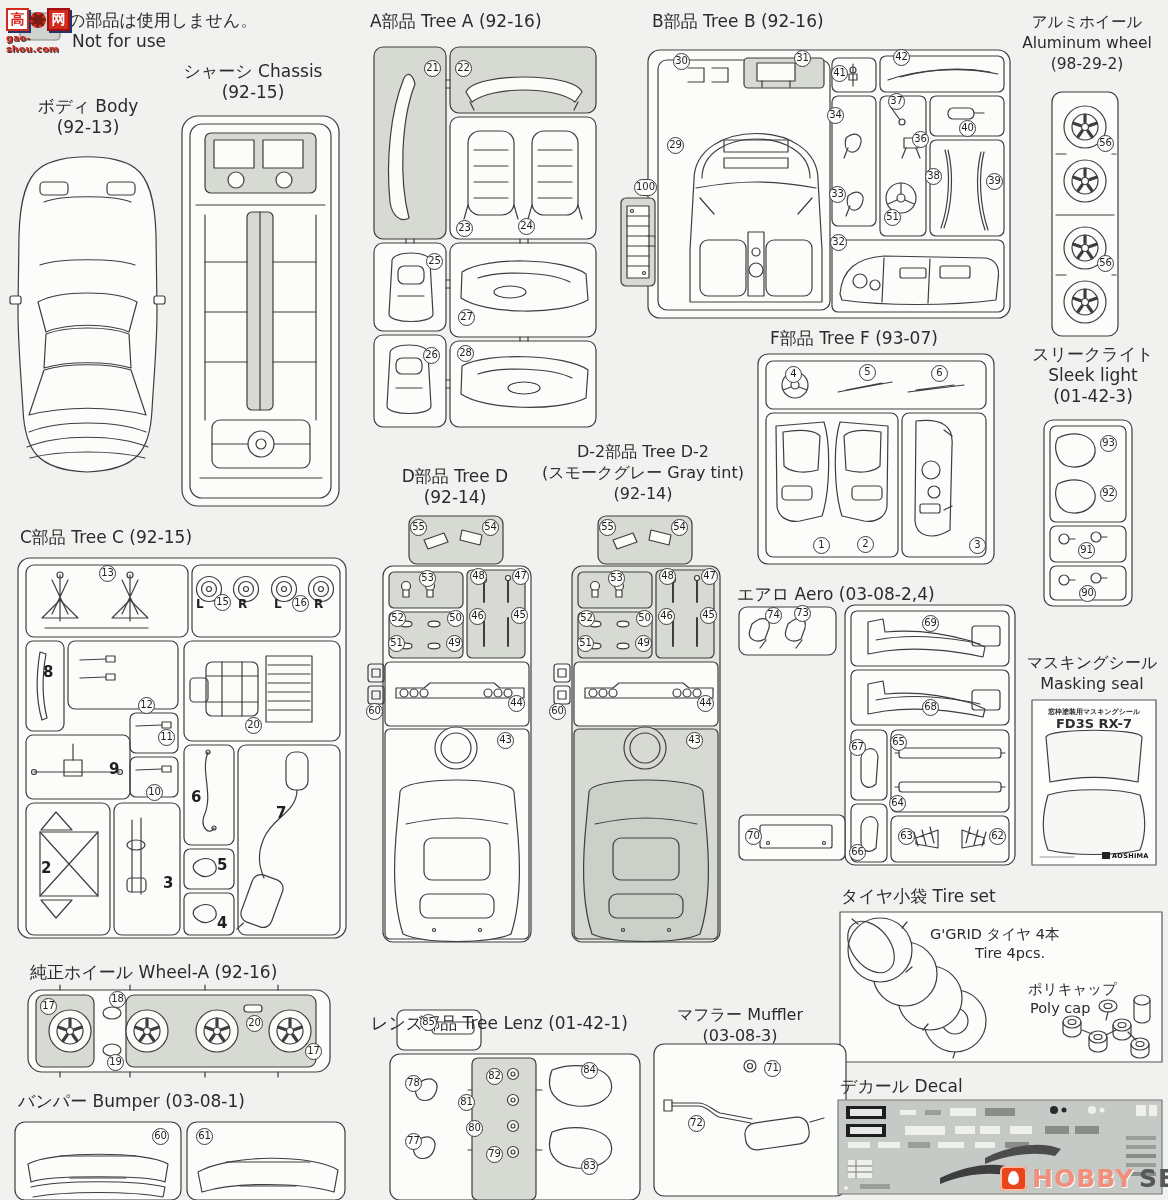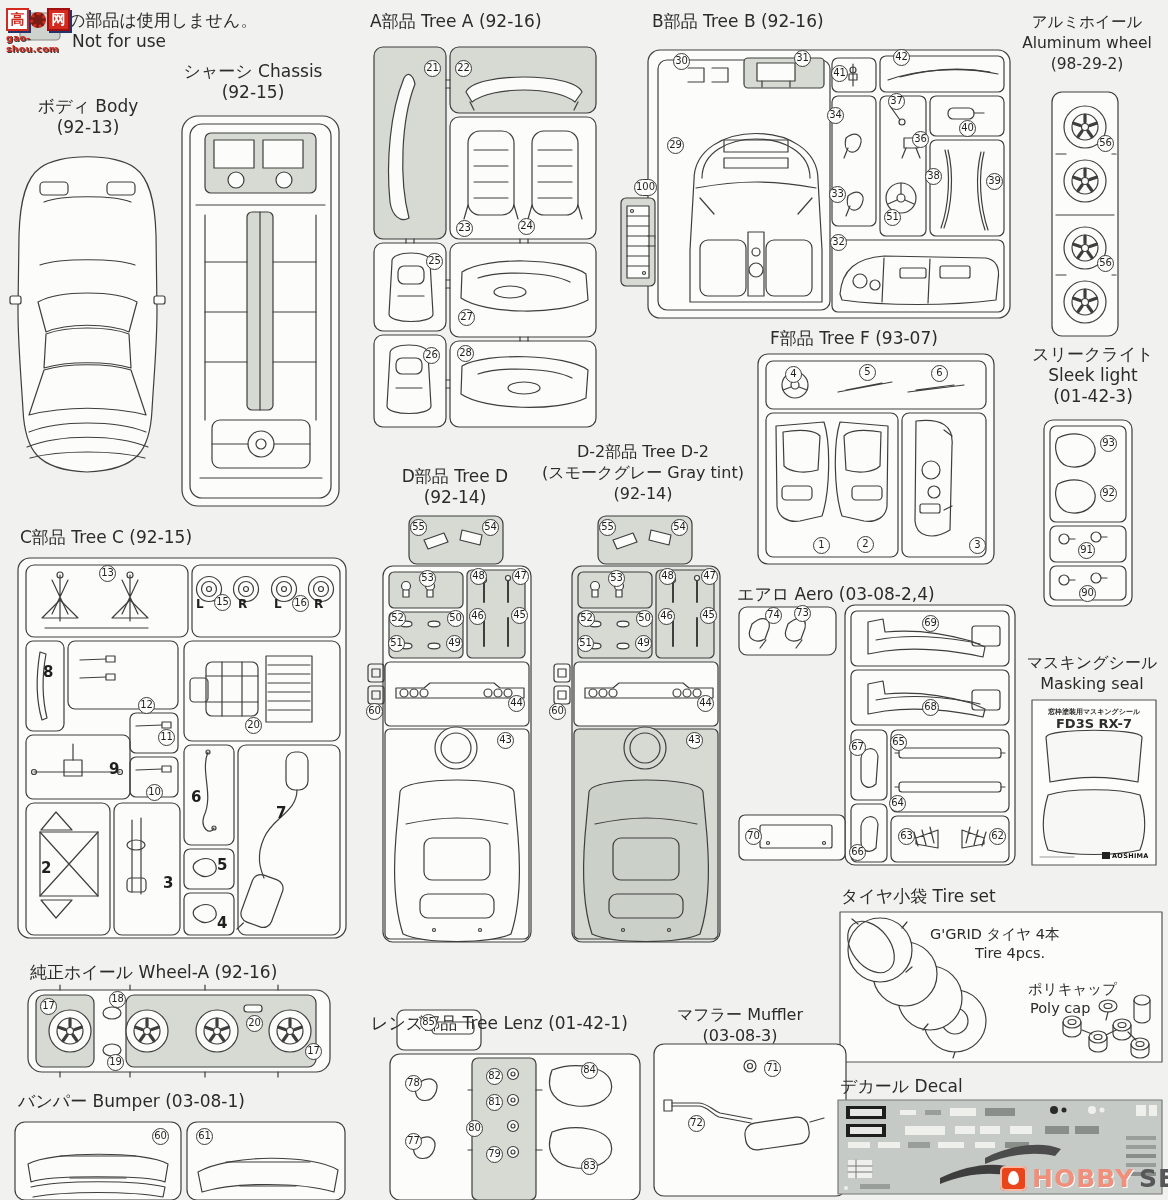--- a/index.html
+++ b/index.html
@@ -747,21 +747,21 @@
 <span class="pn" style="left:246px;top:1015px">20</span>
 <span class="pn" style="left:305px;top:1043px">17</span>
 
 <span class="pn" style="left:152px;top:1128px">60</span>
 <span class="pn" style="left:196px;top:1128px">61</span>
 
 <span class="pn" style="left:420px;top:1014px">85</span>
 <span class="pn" style="left:405px;top:1075px">78</span>
 <span class="pn" style="left:405px;top:1133px">77</span>
 <span class="pn" style="left:486px;top:1068px">82</span>
-<span class="pn" style="left:486px;top:1094px">81</span>
+<span class="pn" style="left:458px;top:1094px">81</span>
 <span class="pn" style="left:466px;top:1120px">80</span>
 <span class="pn" style="left:486px;top:1146px">79</span>
 <span class="pn" style="left:581px;top:1062px">84</span>
 <span class="pn" style="left:581px;top:1158px">83</span>
 
 <span class="pn" style="left:764px;top:1060px">71</span>
 <span class="pn" style="left:688px;top:1115px">72</span>
 
 </div>
 

